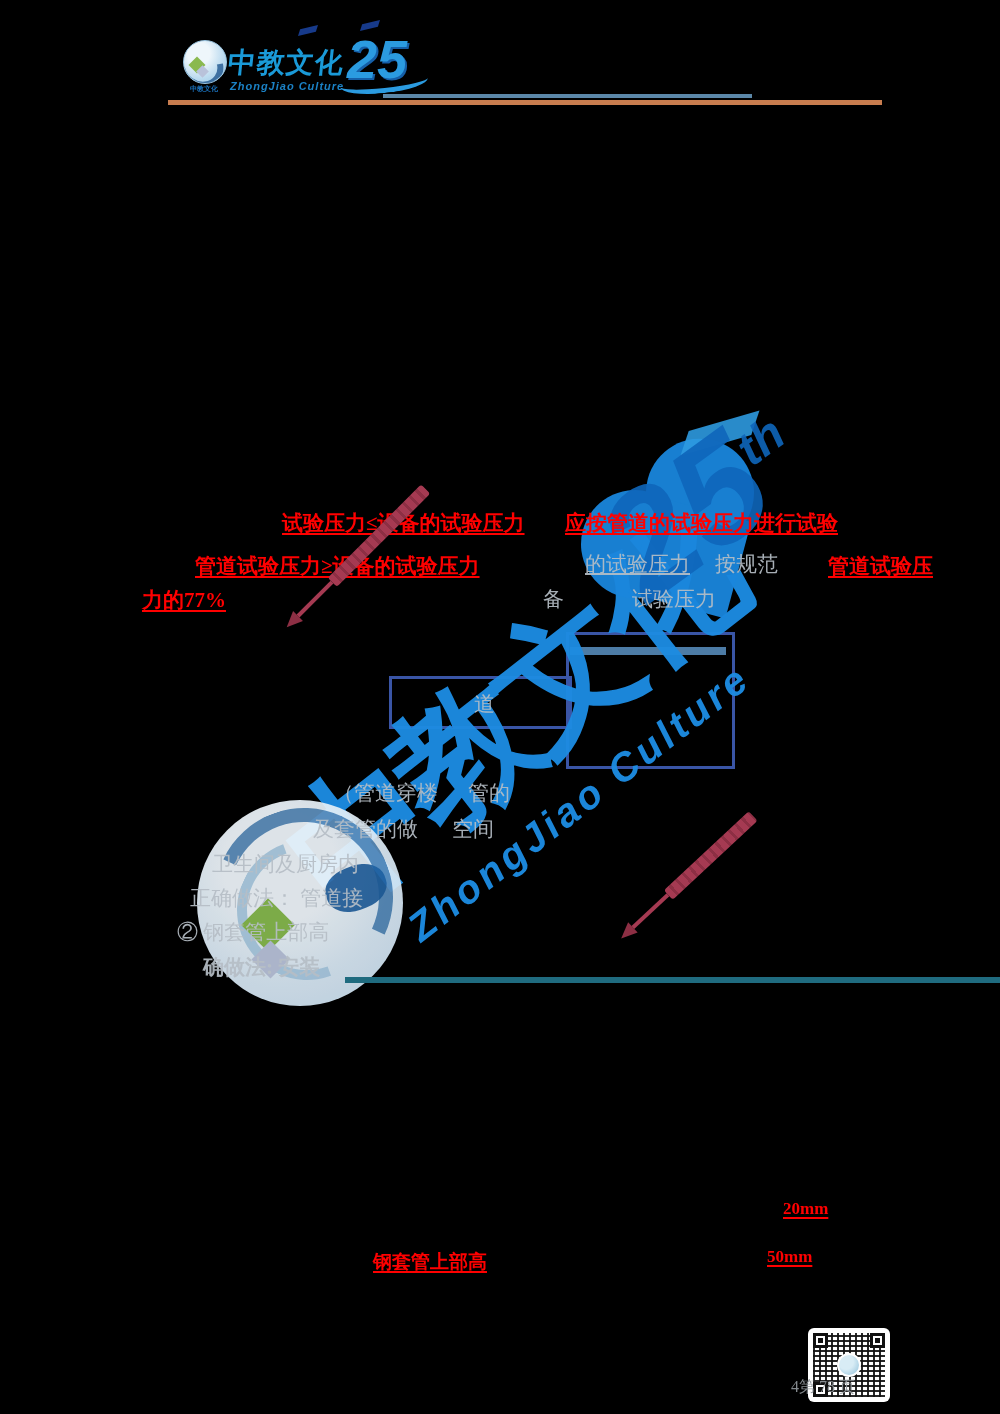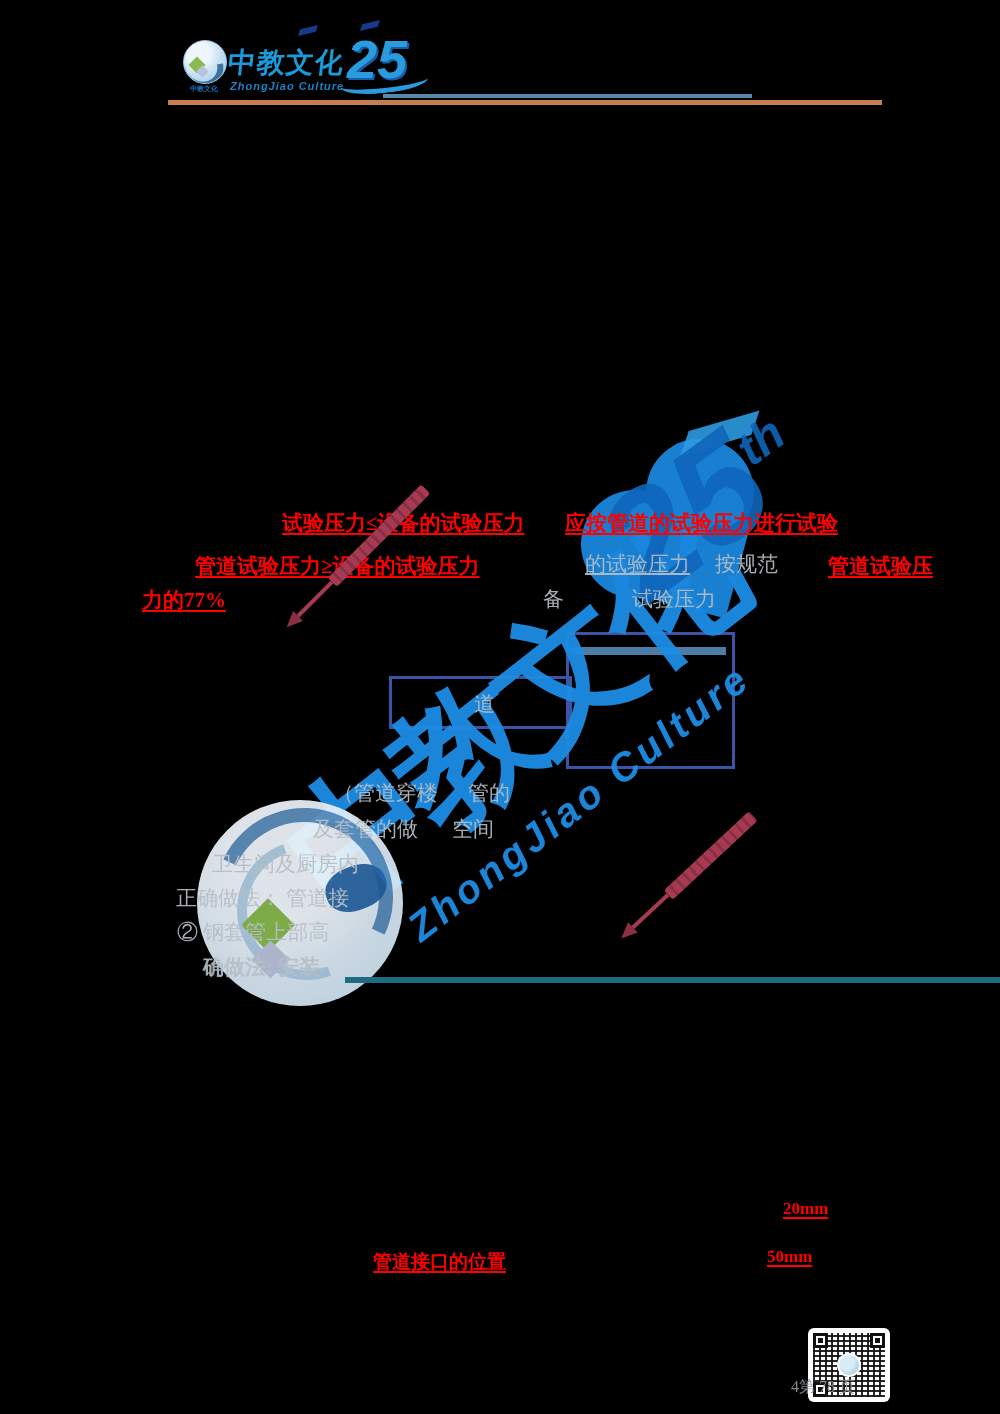--- a/index.html
+++ b/index.html
@@ -146,35 +146,35 @@
   <div class="green"></div>
     <div class="gray"></div>
     <div class="blue"></div>
 </div>
 
 <div class="red" style="left:282px;top:509px;">试验压力≤设备的试验压力</div>
 <div class="red" style="left:565px;top:509px;">应按管道的试验压力进行试验</div>
 <div class="red" style="left:195px;top:552px;">管道试验压力≥设备的试验压力</div>
 <div class="red" style="left:828px;top:552px;">管道试验压</div>
 <div class="red" style="left:142px;top:586px;">力的77%</div>
-<div class="red mid" style="left:373px;top:1249px;">管道接口的位置</div>
+<div class="red mid" style="left:373px;top:1249px;">钢套管上部高</div>
 <div class="red small" style="left:767px;top:1199px;margin-left:16px;">20mm</div>
 <div class="red small" style="left:767px;top:1247px;">50mm</div>
 
 <div class="ghost" style="left:585px;top:550px;text-decoration:underline;">的试验压力</div>
 <div class="ghost" style="left:703px;top:550px;margin-left:12px;">按规范</div>
 <div class="ghost" style="left:543px;top:585px;">备</div>
 <div class="ghost" style="left:632px;top:585px;">试验压力</div>
 <div class="ghost" style="left:474px;top:690px;">道</div>
 <div class="ghost" style="left:333px;top:779px;">（管道穿楼</div>
 <div class="ghost" style="left:468px;top:779px;">管的</div>
 <div class="ghost" style="left:313px;top:815px;">及套管的做</div>
 <div class="ghost" style="left:452px;top:815px;">空间</div>
 <div class="ghost" style="left:212px;top:850px;">卫生间及厨房内</div>
-<div class="ghost" style="left:176px;top:884px;">正确做法： 管道接</div>
+<div class="ghost" style="left:190px;top:884px;">正确做法： 管道接</div>
 <div class="ghost" style="left:177px;top:918px;">② 钢套管上部高</div>
 <div class="ghost" style="left:203px;top:953px;font-weight:bold;">确做法: 安装</div>
 
 <div class="pencil pencil1">
   <div class="tip"></div>
     <div class="shaft"></div>
     <div class="pbody"></div>
 </div>
 <div class="pencil pencil2">
   <div class="tip"></div>

